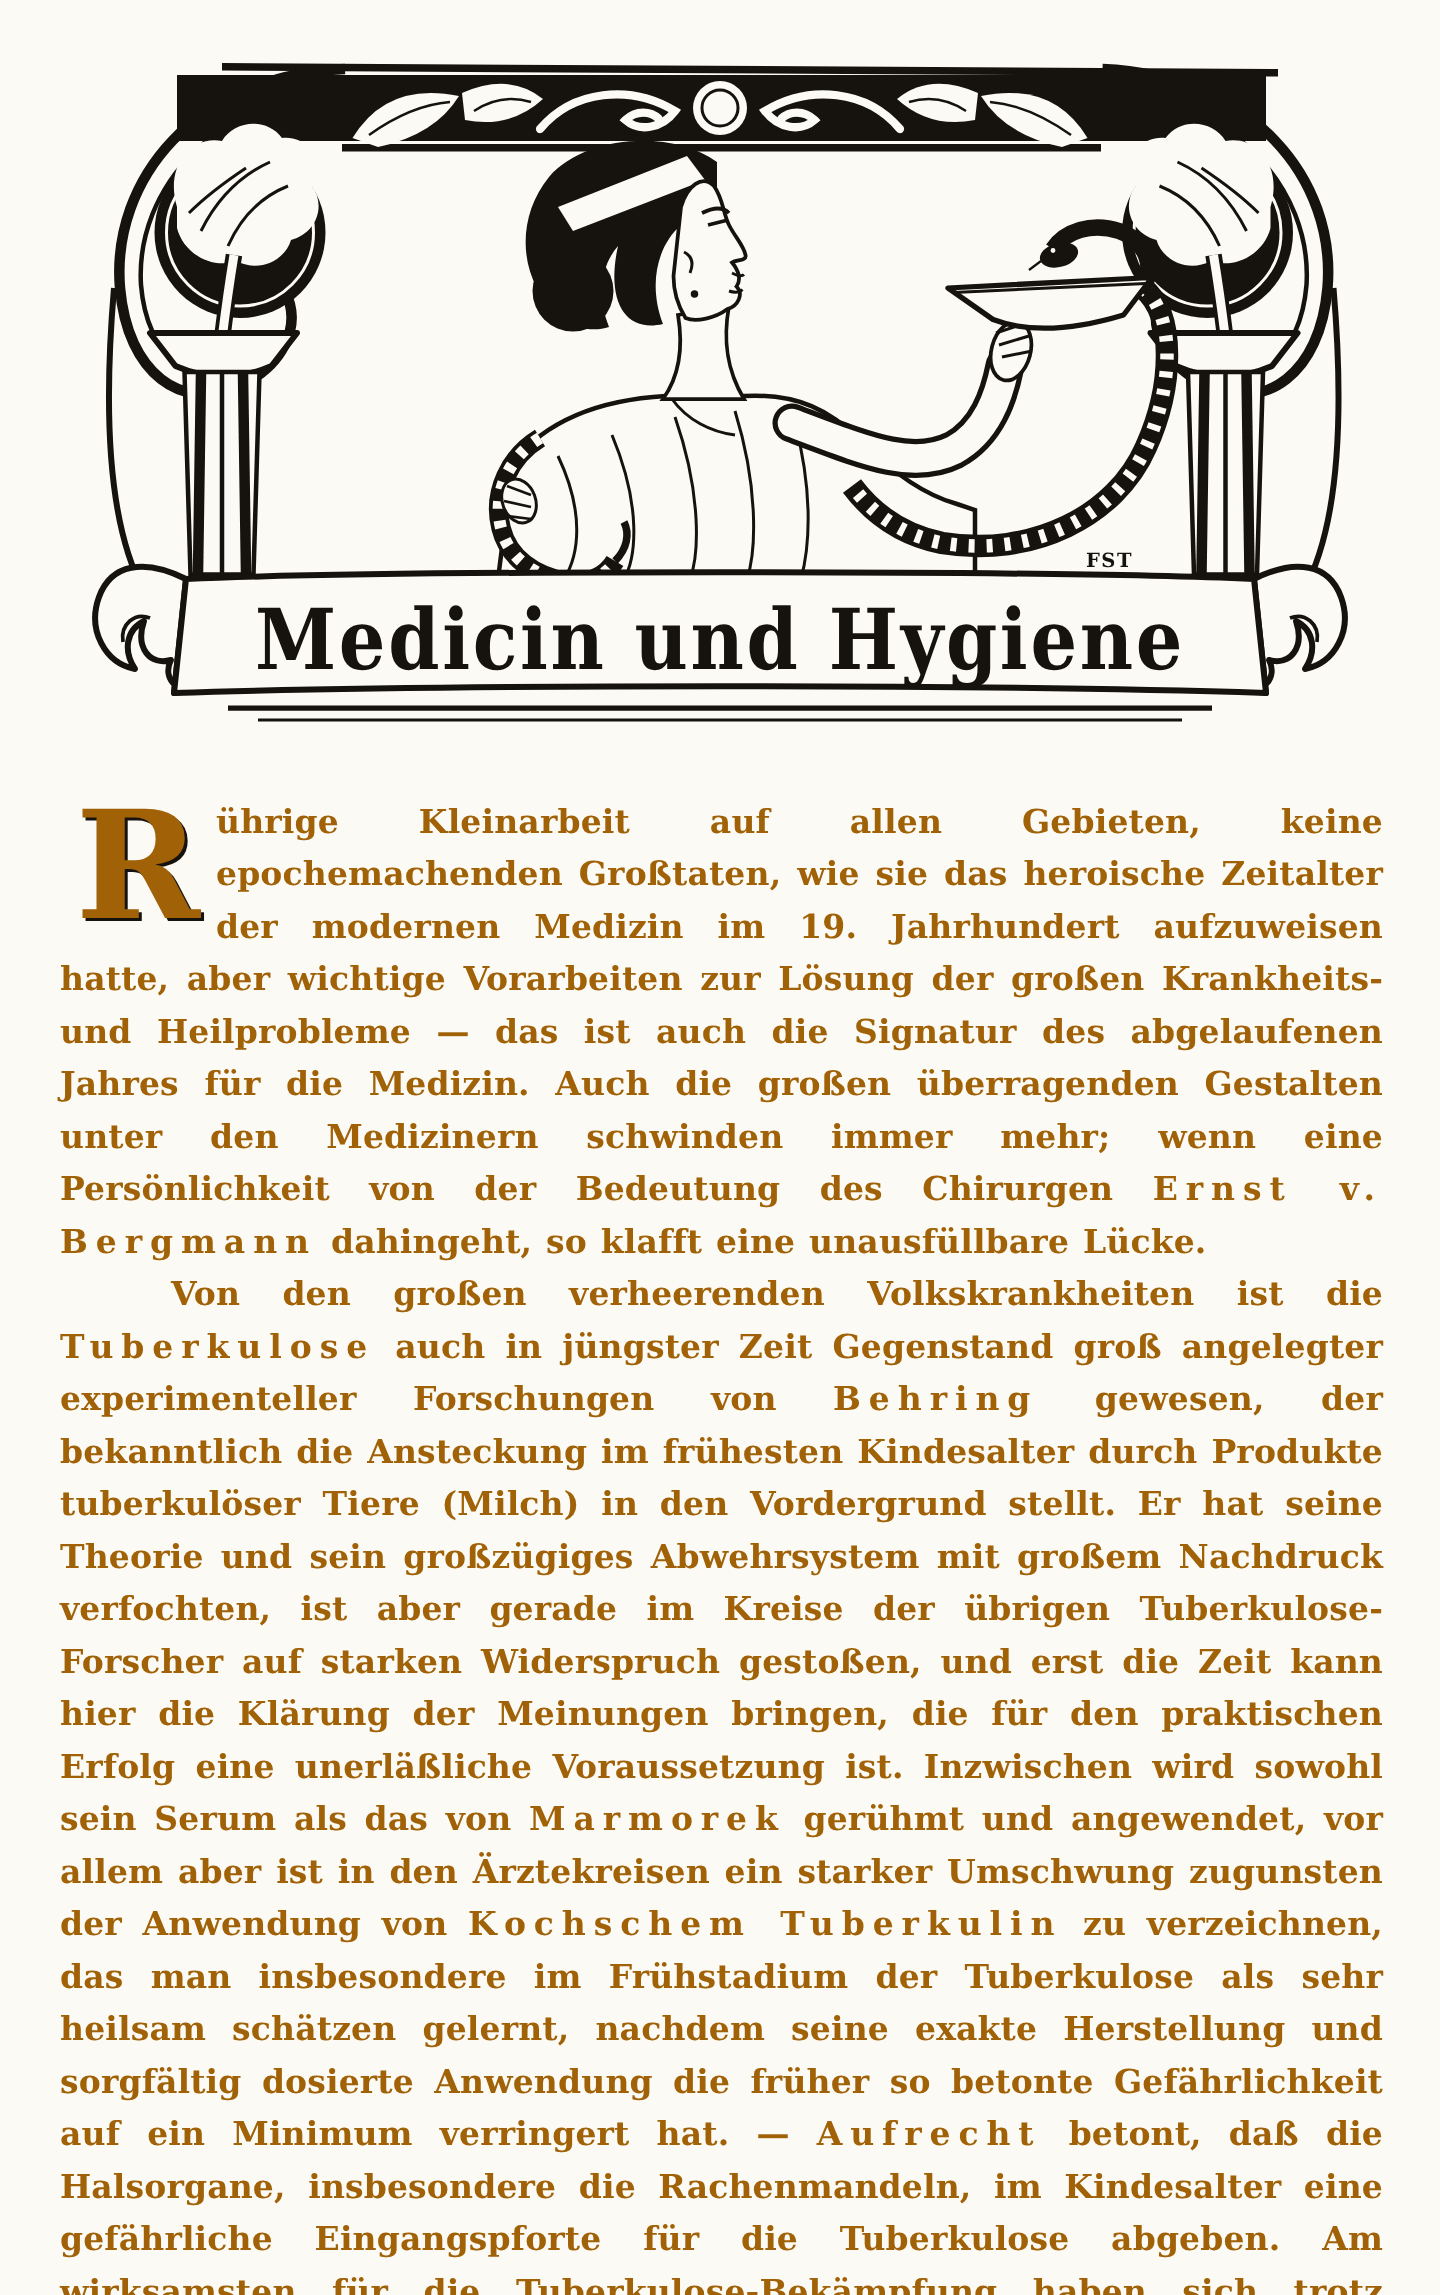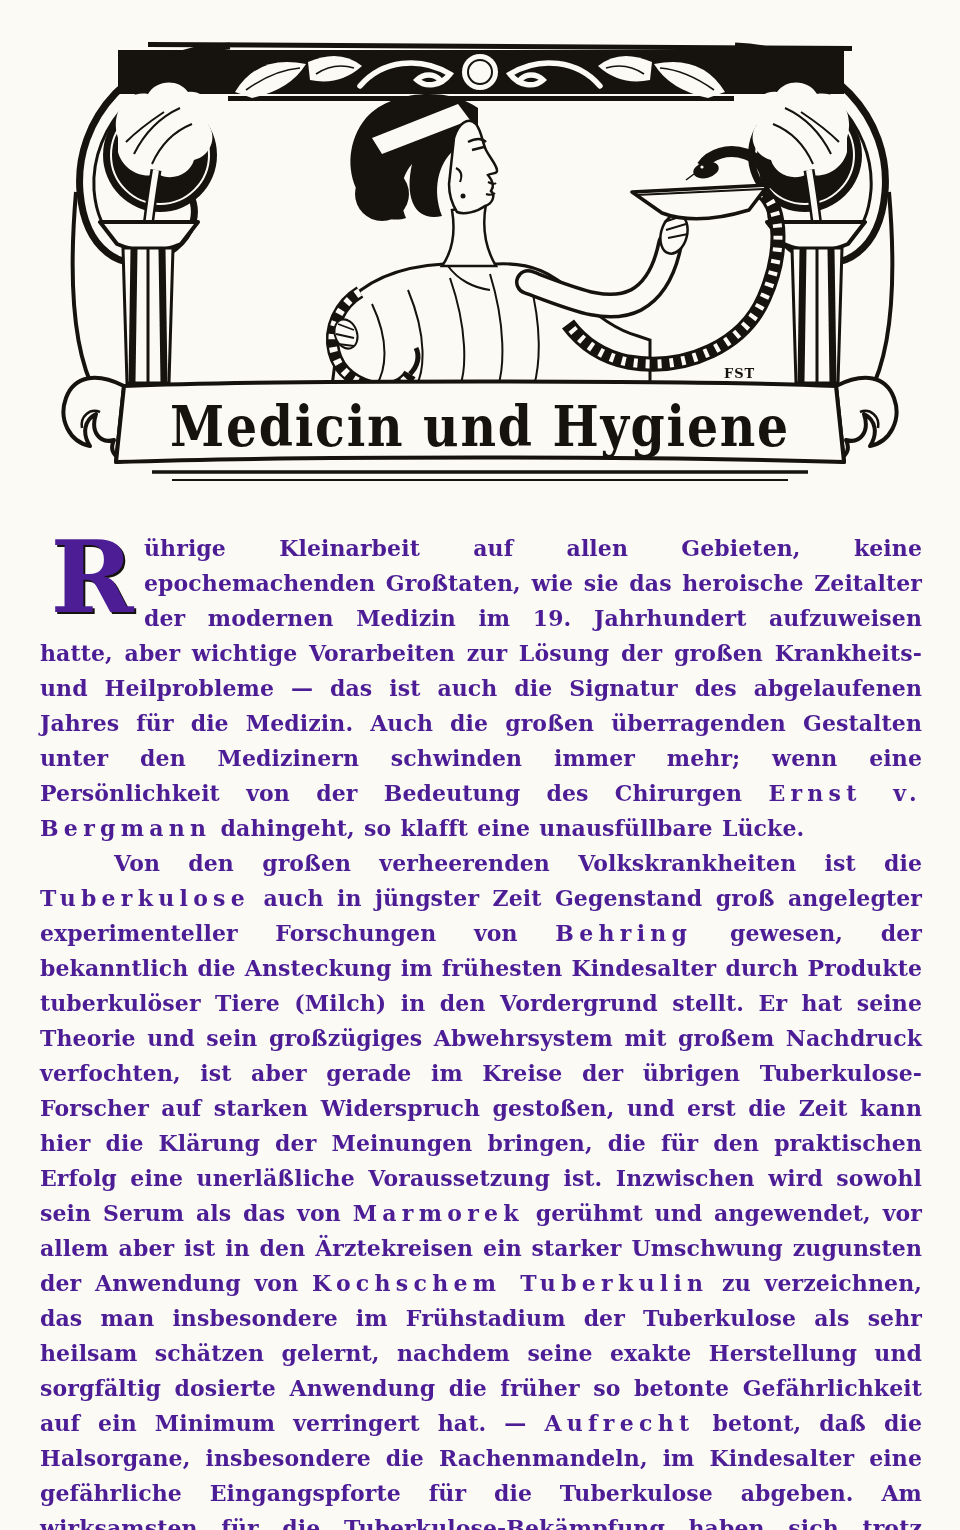--- a/index.html
+++ b/index.html
@@ -1,18 +1,18 @@
 <!DOCTYPE html>
 <html lang="de"><head>
 <meta charset="utf-8">
 <style>
   html,body{margin:0;padding:0;background:#d9d7d2;}
   .page{
     position:relative;width:960px;height:1530px;margin:0 auto;
-    background:#fbfaf5;overflow:hidden;color:#4c1d95;
+    background:#fbfaf5;overflow:hidden;color:#a16207;
     font-family:"DejaVu Serif", serif;
   }
   .masthead{position:absolute;left:60px;top:42px;width:840px;height:448px;}
   .masthead svg{display:block;width:840px;height:448px;}
   .article{
     position:absolute;left:40px;top:531px;width:882px;
     font-size:22px;line-height:35px;font-weight:bold;
     text-align:justify;letter-spacing:.1px;word-spacing:1.5px;
   }
   .article p{margin:0;hyphens:auto;-webkit-hyphens:auto;}

